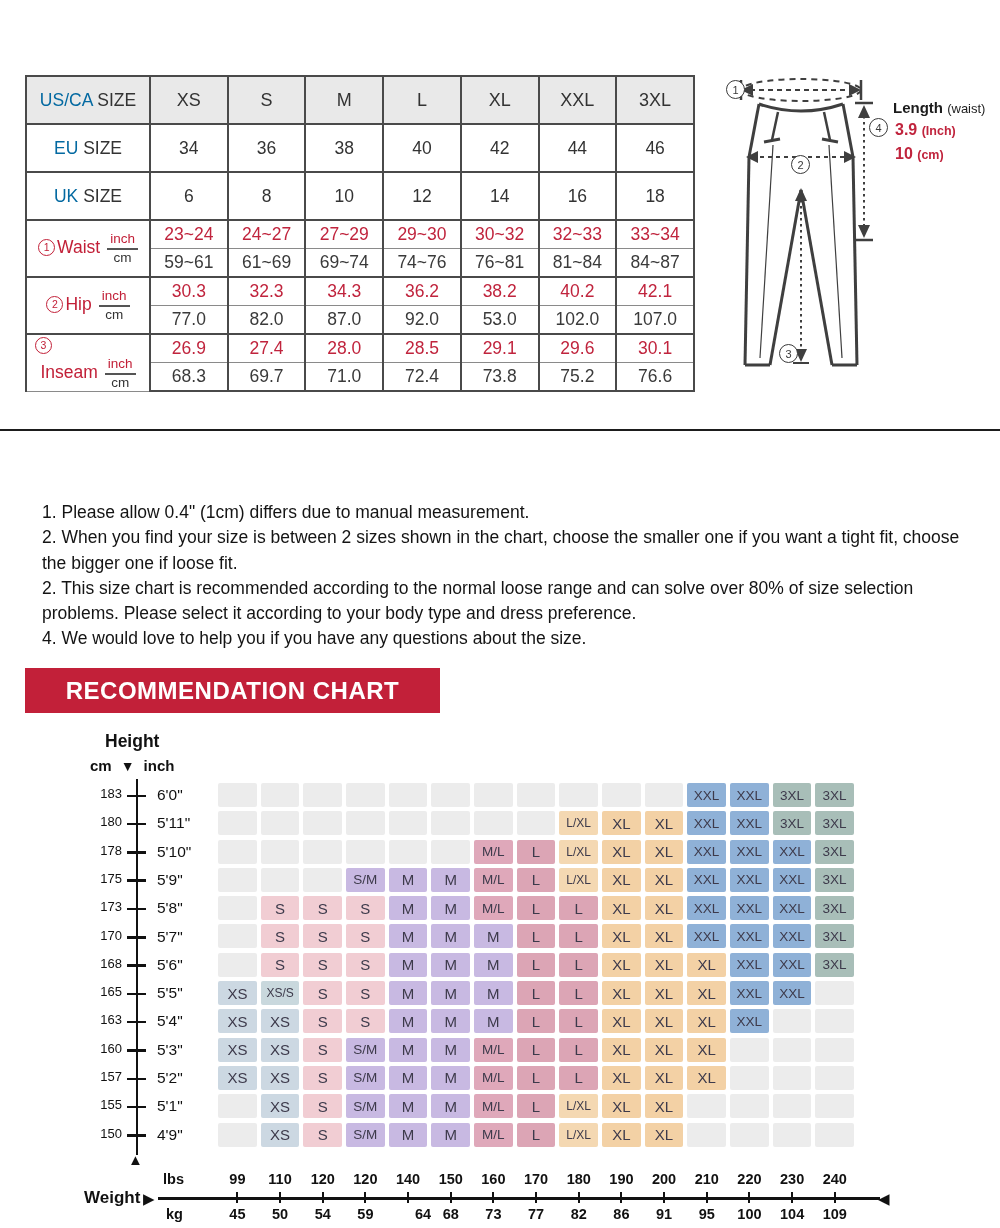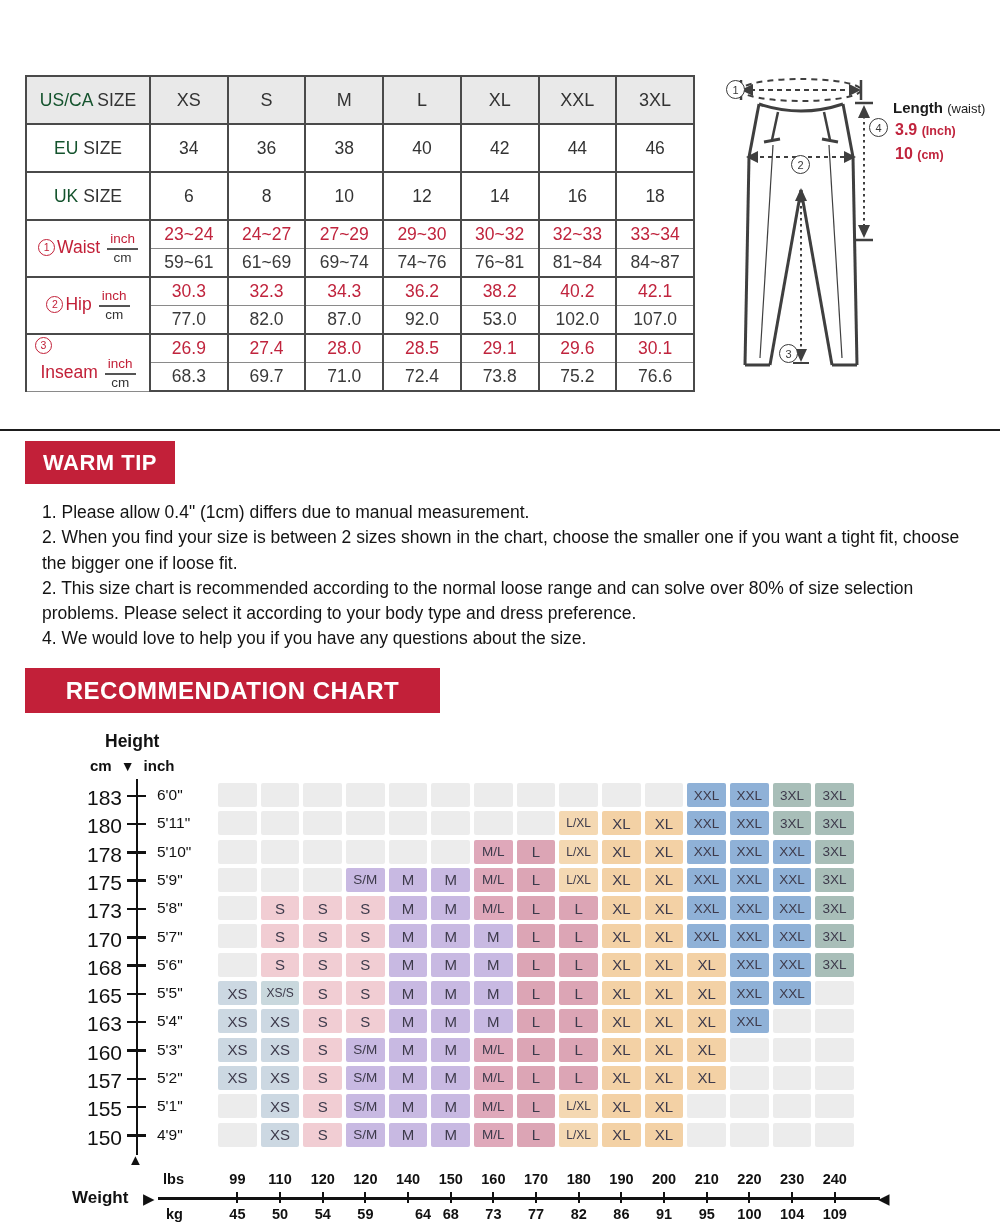--- a/index.html
+++ b/index.html
@@ -12,21 +12,21 @@
   .banner-rec{left:25px;top:668px;width:415px;height:45px;font-size:24px;}
 
   
   table.size-table{position:absolute;left:25px;top:75px;width:670px;border-collapse:collapse;table-layout:fixed;}
   table.size-table td{border:2px solid #4a4a4a;text-align:center;vertical-align:middle;
         font-size:17.5px;color:#333;padding:0;}
   table.size-table td.lblcol{width:122px;}
   td.hdr{background:#e9e9e9;height:46px;font-size:17.5px;}
   td.hdr.size{font-size:18px;}
   tr.simple td{height:46px;margin-top:26px;}
-  .red{color:#14532d;}
+  .red{color:#0369a1;}
   .circ-red{display:inline-flex;align-items:center;justify-content:center;width:15px;height:15px;
         border:1.3px solid #c22038;border-radius:50%;font-size:10.5px;color:#c22038;
         margin-right:2px;vertical-align:2px;}
   .mname{color:#c22038;font-size:17.5px;}
   .frac{display:inline-block;margin-left:7px;vertical-align:middle;text-align:center;}
   .frac .t{display:block;border-bottom:2px solid #555;padding:0 3px 1px;color:#c22038;font-size:13.5px;line-height:1.15;}
   .frac .b{display:block;color:#333;font-size:13.5px;line-height:1.2;}
   tr.subtop td{border-bottom:1.5px solid #8a8a8a;height:27px;color:#c0243d;}
   tr.subbot td{border-top:none;height:27px;color:#3a3a3a;}
 
@@ -47,21 +47,21 @@
 
   
   .height-title{position:absolute;left:105px;top:731px;font-size:17.5px;font-weight:bold;color:#111;}
   .cm-inch-row{position:absolute;left:90px;top:757px;font-size:15px;font-weight:bold;color:#111;}
   .cm-inch-row .tri{font-size:14px;margin:0 9px;}
   .grid{position:absolute;left:218px;top:783px;display:grid;
         grid-template-columns:repeat(15,38.8px);gap:4.3px 3.87px;}
   .cell{height:24px;display:flex;align-items:center;justify-content:center;border-radius:2px;
         color:#3d3a4b;font-size:15px;}
   .axline{position:absolute;background:#111;}
-  .hcm{position:absolute;width:46px;text-align:right;font-size:21px;color:#111;}
+  .hcm{position:absolute;width:46px;text-align:right;font-size:13px;color:#111;}
   .hinch{position:absolute;font-size:15.5px;color:#111;}
   .tri-glyph{position:absolute;font-size:15px;color:#111;}
   .wlab{position:absolute;font-size:17px;font-weight:bold;color:#111;}
   .unitlab{position:absolute;font-size:14.5px;font-weight:bold;color:#111;}
   .wval{position:absolute;font-size:14.5px;font-weight:bold;color:#111;transform:translateX(-50%);}
 </style>
 </head>
 <body>
 
 <div class="canvas">
@@ -215,21 +215,20 @@
   </div>
   <div class="len-val" style="left:895px;top:121px">
     <span>3.9</span> <span class="unit">(Inch)</span>
   </div>
   <div class="len-val" style="left:895px;top:145px">
     <span>10</span> <span class="unit">(cm)</span>
   </div>
 
   <div class="divider"></div>
 
-  <div class="banner banner-warm">WARM TIP</div>
   <div class="tips" id="tips">
       <p>1. Please allow 0.4" (1cm) differs due to manual measurement.</p>
       <p>2. When you find your size is between 2 sizes shown in the chart, choose the smaller one if you want a tight fit, choose the bigger one if loose fit.</p>
       <p>2. This size chart is recommended according to the normal loose range and can solve over 80% of size selection problems. Please select it according to your body type and dress preference.</p>
       <p>4. We would love to help you if you have any questions about the size.</p>
     </div>
 
   <div class="banner banner-rec">RECOMMENDATION CHART</div>
 
   <div class="height-title">Height</div>
@@ -469,21 +468,21 @@
       <span class="hcm" style="left:76px;top:1069px">157</span>
       <div class="axline" style="left:127px;top:1077.5px;width:19px;height:2.5px"></div>
       <span class="hinch" style="left:157px;top:1069px">5'2"</span>
       <span class="hcm" style="left:76px;top:1097.3px">155</span>
       <div class="axline" style="left:127px;top:1105.8px;width:19px;height:2.5px"></div>
       <span class="hinch" style="left:157px;top:1097.3px">5'1"</span>
       <span class="hcm" style="left:76px;top:1125.6px">150</span>
       <div class="axline" style="left:127px;top:1134.1px;width:19px;height:2.5px"></div>
       <span class="hinch" style="left:157px;top:1125.6px">4'9"</span>
       <span class="tri-glyph" style="left:128px;top:1151px">▲</span>
-      <span class="wlab" style="left:72px;top:1188px">Weight</span>
+      <span class="wlab" style="left:84px;top:1188px">Weight</span>
       <span class="tri-glyph" style="left:143px;top:1190px">▶</span>
       <span class="tri-glyph" style="left:878px;top:1190px">◀</span>
       <div class="axline" style="left:158px;top:1197px;width:722px;height:2.5px"></div>
       <span class="unitlab" style="left:163px;top:1171px">lbs</span>
       <span class="unitlab" style="left:166px;top:1206px">kg</span>
       <div class="axline" style="left:236.4px;top:1192px;width:2px;height:11px"></div>
       <span class="wval" style="left:237.4px;top:1171px">99</span>
       <span class="wval" style="left:237.4px;top:1206px">45</span>
       <div class="axline" style="left:279.07px;top:1192px;width:2px;height:11px"></div>
       <span class="wval" style="left:280.07px;top:1171px">110</span>

